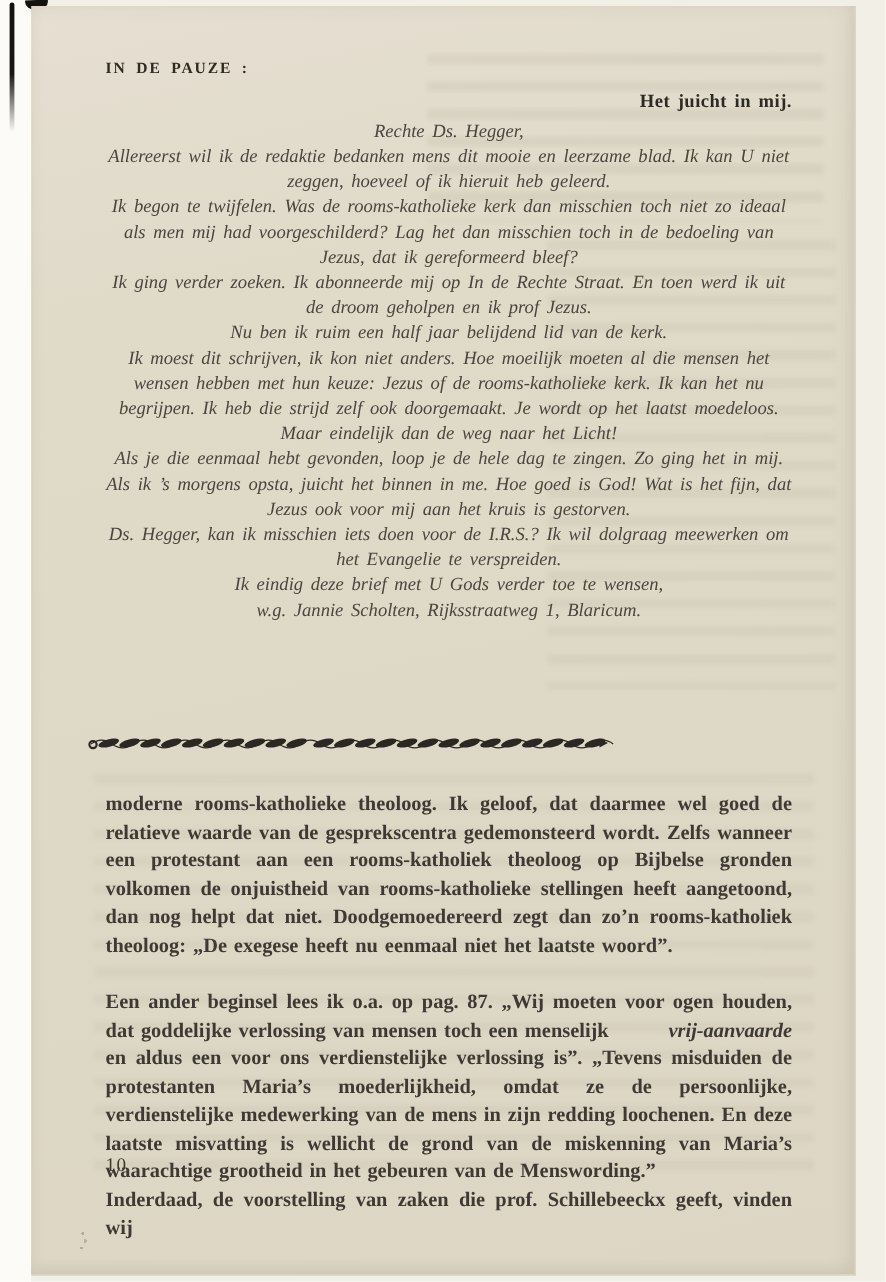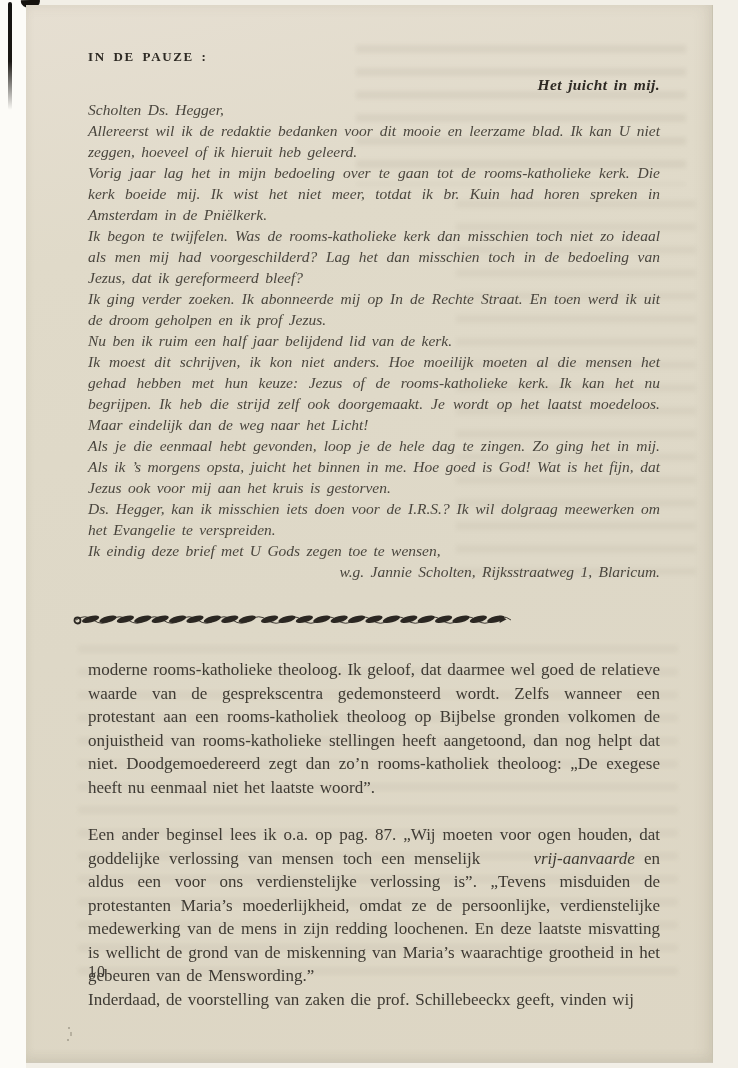--- a/index.html
+++ b/index.html
@@ -14,40 +14,40 @@
     border-right:1px solid #c9c3b1;border-bottom:1px solid #cfc9ba;
     box-shadow:inset -6px 0 14px rgba(120,110,90,.10), inset 0 -5px 10px rgba(120,110,90,.08);
   }
   .abs{position:absolute;}
   .section-label{
     left:62px;top:44px;font-weight:bold;font-size:13px;letter-spacing:1.6px;
     color:#2e2a24;word-spacing:3px;
   }
   .article-title{
     right:52px;top:71px;font-weight:bold;font-size:15.5px;letter-spacing:.4px;
-    color:#2e2a24;text-align:center;word-spacing:2px;font-style:italic;
+    color:#2e2a24;text-align:center;word-spacing:2px;
   }
   .letter{
     left:62px;top:94px;width:572px;
     font-style:italic;font-size:15.5px;line-height:21px;color:#4a463e;
     text-align:justify;word-spacing:2.5px;
   }
-  .letter p{margin:0;}
+  .letter p{margin:0;text-align:center;}
   .salutation{margin:0;}
   .signature{
     margin-top:22px;text-align:right;font-style:italic;font-size:15.5px;
     color:#4a463e;margin-right:-10px;
   }
   .divider{left:47px;top:606px;}
   .article{
     left:62px;top:653px;width:572px;
     font-size:17px;line-height:23.5px;color:#3e3a33;
     text-align:justify;word-spacing:1.5px;
   }
-  .article p{margin:0;}
+  .article p{margin:0;font-weight:bold;}
   .article p.gap{margin-top:24px;}
   .article em{font-style:italic;margin-left:44px;}
   .pagenum{left:62px;top:958px;font-size:16px;color:#3e3a33;letter-spacing:1px;}
   
   .edge-line-left{
     left:8px;top:2px;width:4px;height:108px;border-radius:2px;
     background:linear-gradient(180deg,#141210 0%,#1a1713 55%,rgba(26,23,19,0) 100%);
   }
   .edge-mark-top{
     left:21px;top:0;width:19px;height:8px;background:#15120e;
@@ -79,31 +79,30 @@
 
   <div class="ghost ghost1"></div>
   <div class="ghost ghost2"></div>
   <div class="ghost ghost3"></div>
 
   <div class="abs section-label">IN DE PAUZE :</div>
 
   <div class="abs article-title">Het juicht in mij.</div>
 
   <div class="abs letter">
-    <p class="salutation">Scholten Ds. Hegger,</p>
+    <p class="salutation">Rechte Ds. Hegger,</p>
     <div>
-        <p>Allereerst wil ik de redaktie bedanken voor dit mooie en leerzame blad. Ik kan U niet zeggen, hoeveel of ik hieruit heb geleerd.</p>
-        <p>Vorig jaar lag het in mijn bedoeling over te gaan tot de rooms-katholieke kerk. Die kerk boeide mij. Ik wist het niet meer, totdat ik br. Kuin had horen spreken in Amsterdam in de Pniëlkerk.</p>
+        <p>Allereerst wil ik de redaktie bedanken mens dit mooie en leerzame blad. Ik kan U niet zeggen, hoeveel of ik hieruit heb geleerd.</p>
         <p>Ik begon te twijfelen. Was de rooms-katholieke kerk dan misschien toch niet zo ideaal als men mij had voorgeschilderd? Lag het dan misschien toch in de bedoeling van Jezus, dat ik gereformeerd bleef?</p>
         <p>Ik ging verder zoeken. Ik abonneerde mij op In de Rechte Straat. En toen werd ik uit de droom geholpen en ik prof Jezus.</p>
         <p>Nu ben ik ruim een half jaar belijdend lid van de kerk.</p>
-        <p>Ik moest dit schrijven, ik kon niet anders. Hoe moeilijk moeten al die mensen het gehad hebben met hun keuze: Jezus of de rooms-katholieke kerk. Ik kan het nu begrijpen. Ik heb die strijd zelf ook doorgemaakt. Je wordt op het laatst moedeloos. Maar eindelijk dan de weg naar het Licht!</p>
+        <p>Ik moest dit schrijven, ik kon niet anders. Hoe moeilijk moeten al die mensen het wensen hebben met hun keuze: Jezus of de rooms-katholieke kerk. Ik kan het nu begrijpen. Ik heb die strijd zelf ook doorgemaakt. Je wordt op het laatst moedeloos. Maar eindelijk dan de weg naar het Licht!</p>
         <p>Als je die eenmaal hebt gevonden, loop je de hele dag te zingen. Zo ging het in mij. Als ik ’s morgens opsta, juicht het binnen in me. Hoe goed is God! Wat is het fijn, dat Jezus ook voor mij aan het kruis is gestorven.</p>
         <p>Ds. Hegger, kan ik misschien iets doen voor de I.R.S.? Ik wil dolgraag meewerken om het Evangelie te verspreiden.</p>
-        <p>Ik eindig deze brief met U Gods zegen toe te wensen,</p>
+        <p>Ik eindig deze brief met U Gods verder toe te wensen,</p>
       </div>
     <p class="signature">w.g. Jannie Scholten, Rijksstraatweg 1, Blaricum.</p>
   </div>
 
   <svg class="abs divider" width="445" height="17" viewBox="0 0 445 17">
     <g id="rope">
         <path d="M3,9 q8.7,-6.5 17.4,0 t17.4,0 t17.4,0 t17.4,0 t17.4,0 t17.4,0 t17.4,0 t17.4,0 t17.4,0 t17.4,0 t17.4,0 t17.4,0 t17.4,0 t17.4,0 t17.4,0 t17.4,0 t17.4,0 t17.4,0 t17.4,0 t17.4,0 t17.4,0 t17.4,0 t17.4,0 t17.4,0 t17.4,0" fill="none" stroke="#2b2722" stroke-width="0.9"></path>
         <circle cx="4.5" cy="9.5" r="3" fill="none" stroke="#2b2722" stroke-width="1.8"></circle>
         <ellipse cx="17.6" cy="8.2" rx="8.9" ry="3.1" transform="rotate(-15 17.6 8.2)" fill="#2b2722"></ellipse>
         <ellipse cx="35" cy="8.2" rx="8.9" ry="3.1" transform="rotate(-15 35 8.2)" fill="#2b2722"></ellipse>

